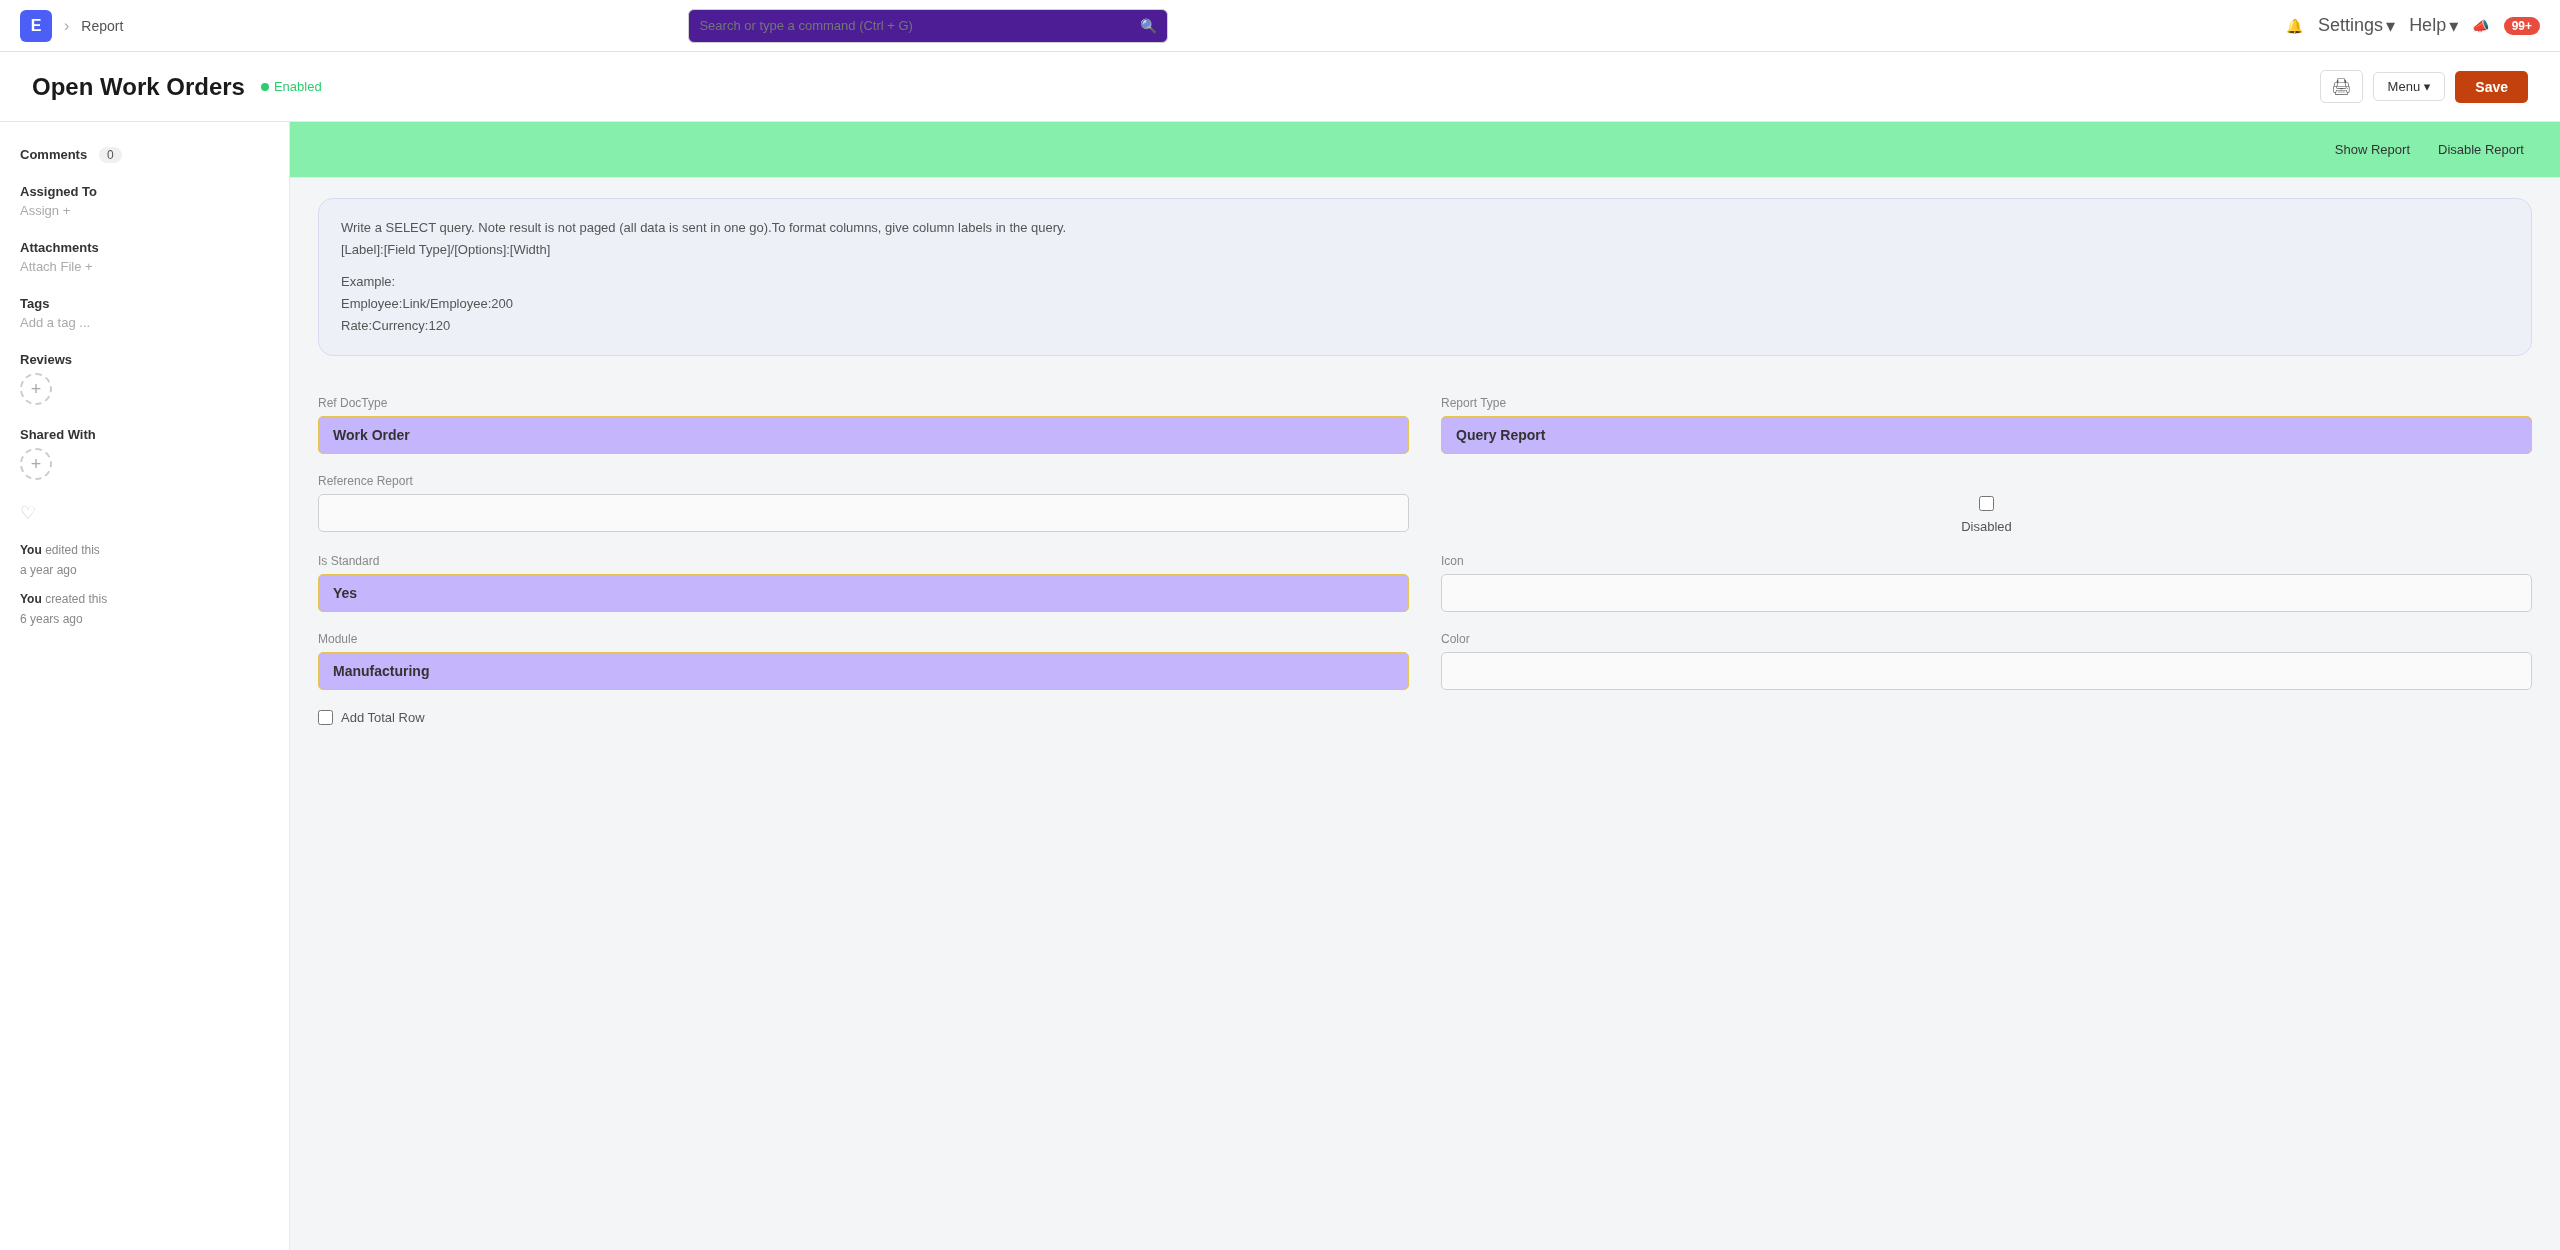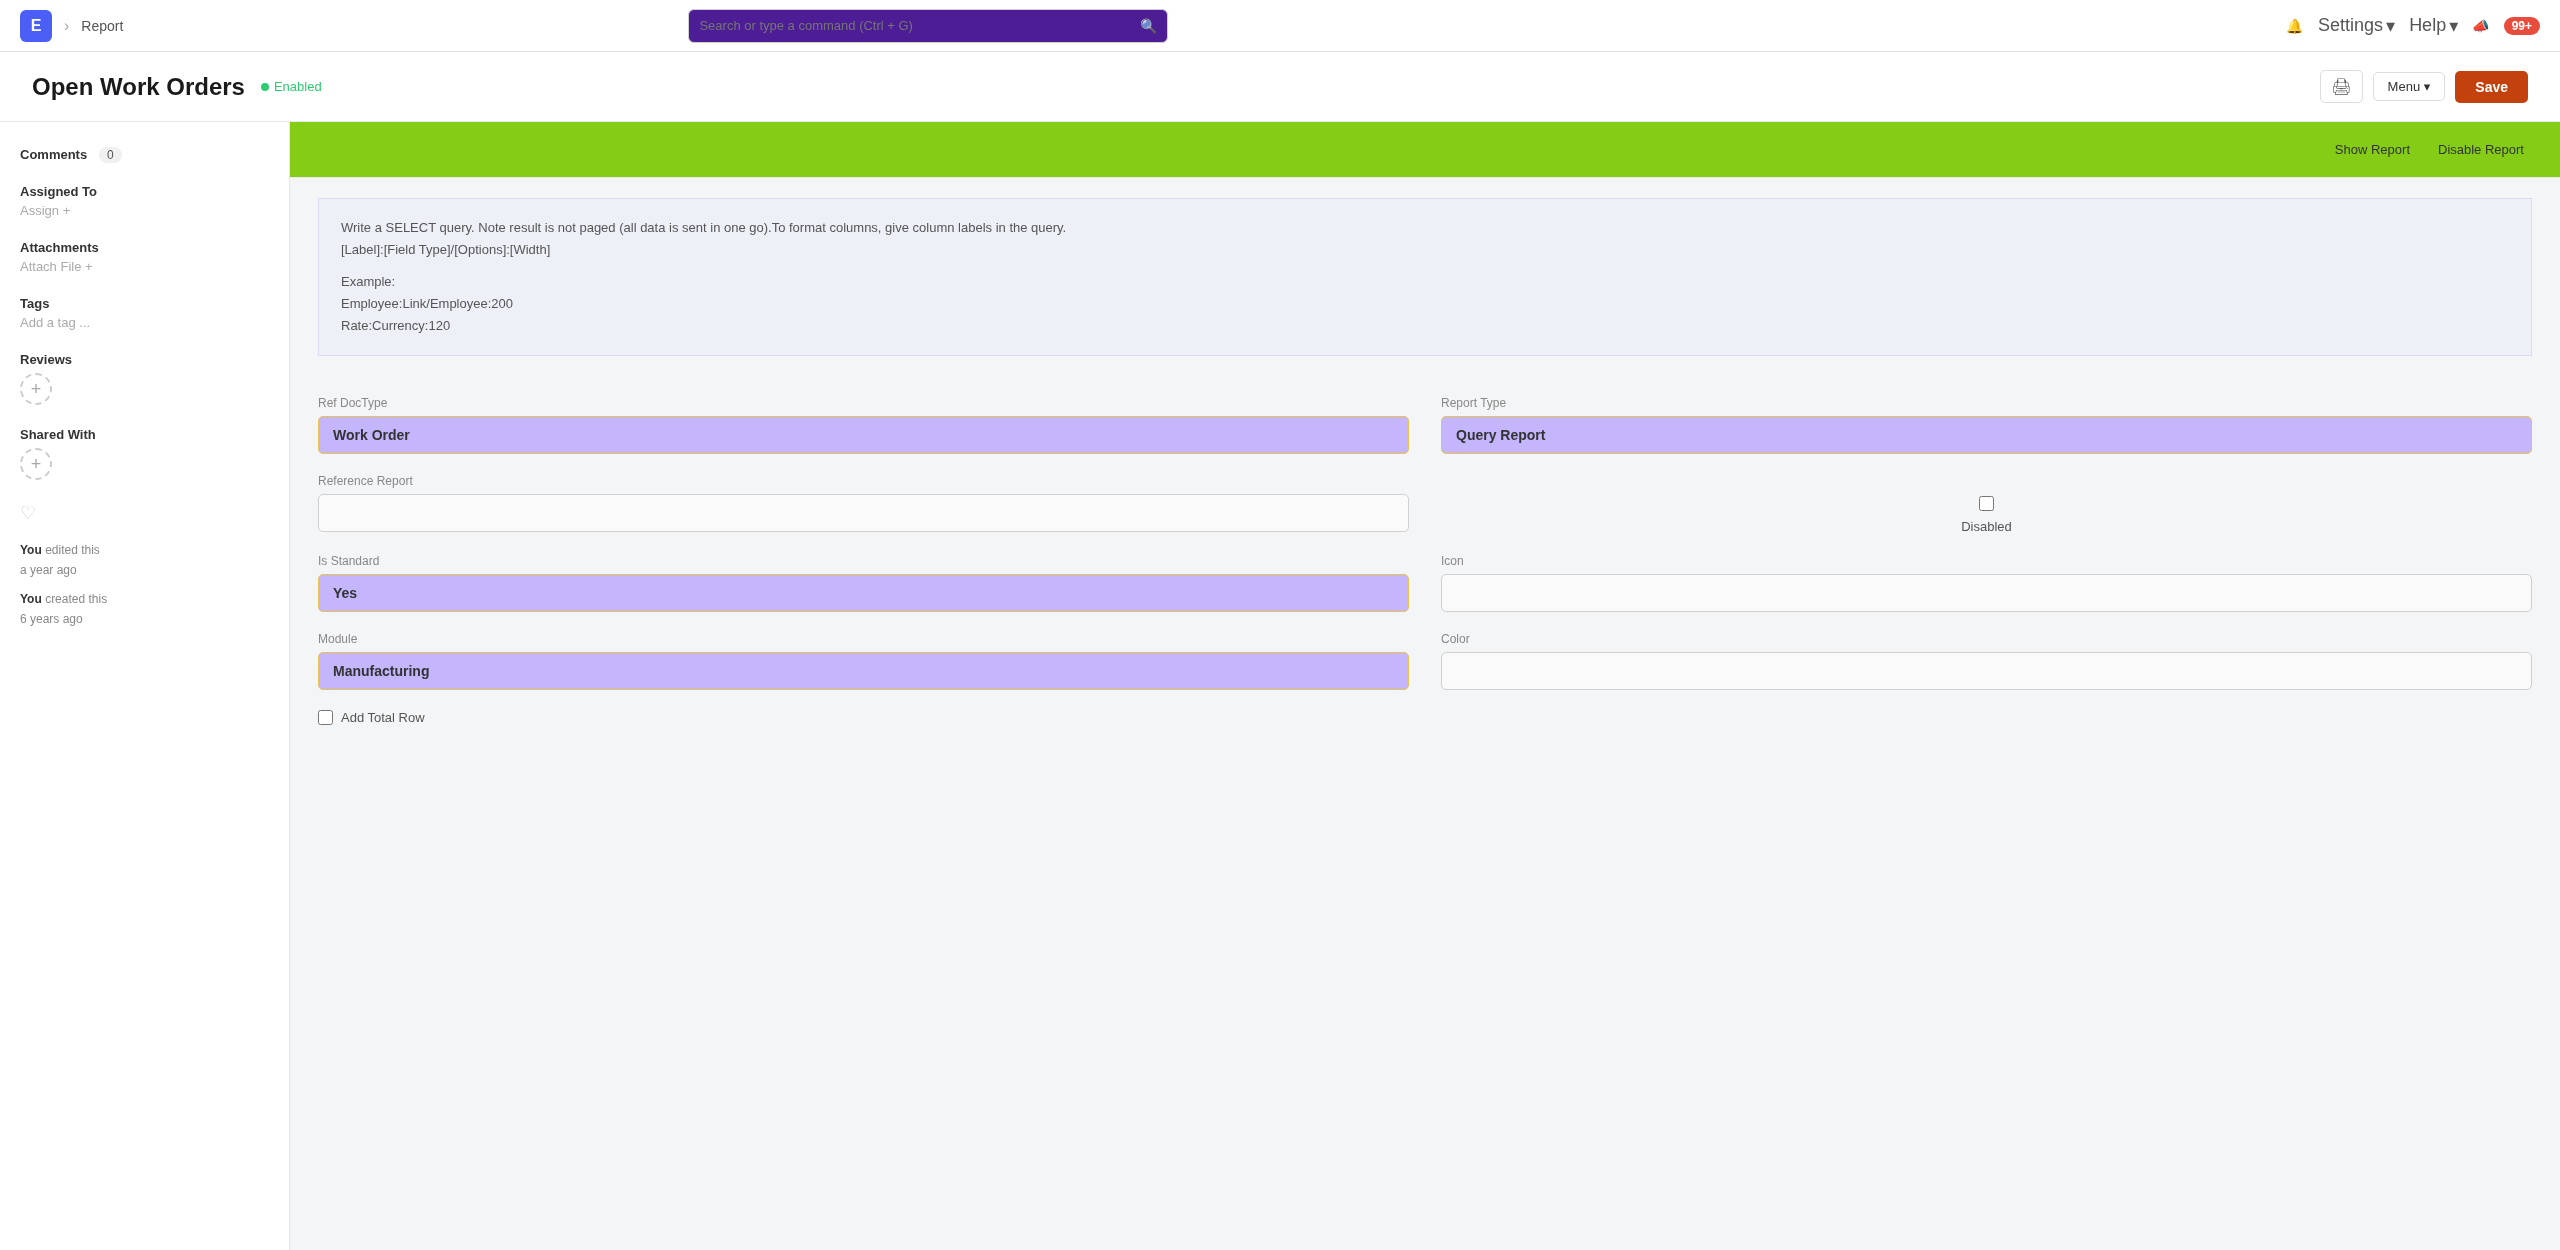--- a/index.html
+++ b/index.html
@@ -76,32 +76,32 @@
     .heart-icon { color: #ccc; font-size: 18px; margin-top: 6px; cursor: pointer; }
     .activity-text { font-size: 12px; color: #888; margin-top: 16px; line-height: 1.7; }
     .activity-text strong { color: #333; }
 
     
     .content { flex: 1; padding: 0; }
 
     
     .action-bar {
       display: flex; justify-content: flex-end; align-items: center;
-      padding: 16px 28px; gap: 12px; background: #84cc16; border-bottom: 1px solid #e8e8e8;
+      padding: 16px 28px; gap: 12px; background: #86efac; border-bottom: 1px solid #e8e8e8;
     }
     .action-link {
       background: none; border: none; cursor: pointer;
       color: #333; font-size: 13px; text-decoration: none;
       padding: 4px 8px;
     }
 
     
     .info-box {
       background: #eef0f8; border: 1px solid #d8daf0;
-      margin: 20px 28px; border-radius: 0; padding: 18px 22px;
+      margin: 20px 28px; border-radius: 15px; padding: 18px 22px;
       color: #555; font-size: 13px; line-height: 1.7;
     }
     .info-box .example-label { margin-top: 10px; color: #555; }
 
     
     .form-section { padding: 20px 28px; }
     .form-row { display: flex; gap: 32px; margin-bottom: 20px; }
     .form-group { flex: 1; }
     .form-label { font-size: 12px; color: #888; margin-bottom: 6px; display: block; }
     .form-input {

